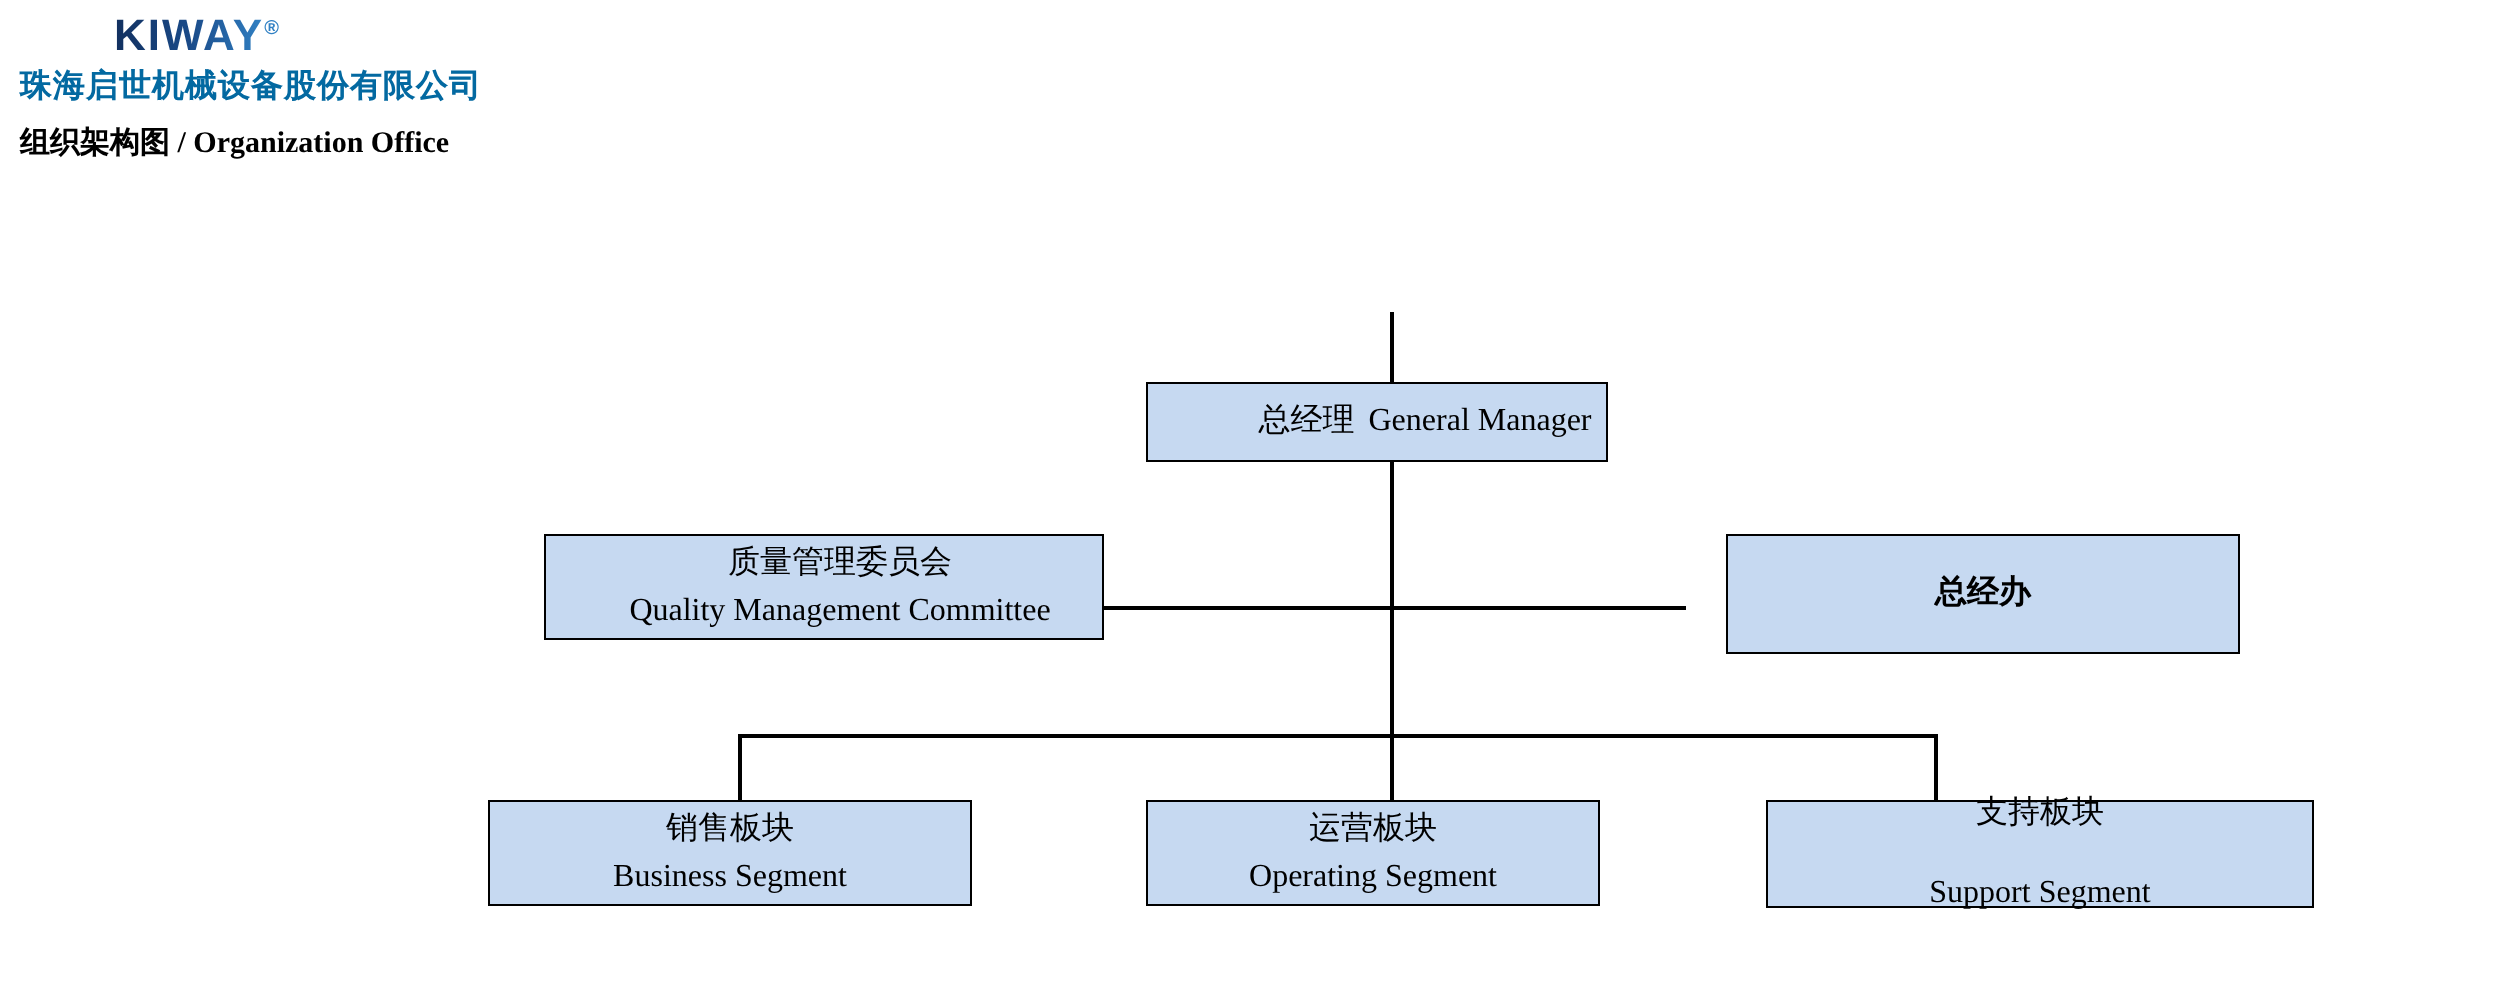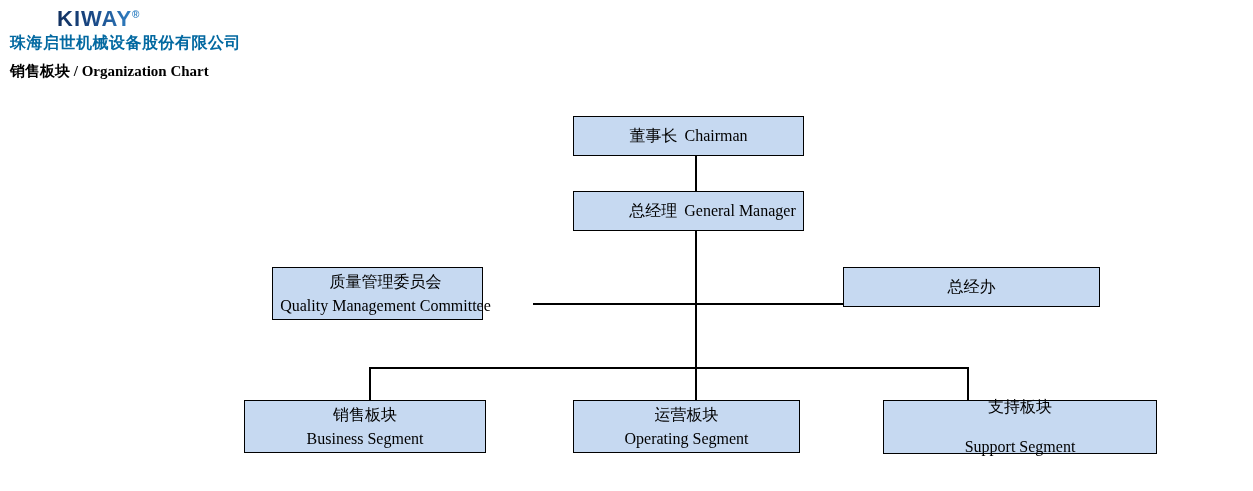--- a/index.html
+++ b/index.html
@@ -47,22 +47,22 @@
     display:flex; flex-direction:column;
     align-items:center; justify-content:center;
     font-size:16px; color:#000; text-align:center;
     line-height:24px; white-space:nowrap;
   }
   .node .row { display:block; }
   .node .row .en { margin-left:7px; }
 
   #node-chairman          { left:573px; top:116px; width:231px; height:40px; }
   #node-general-manager   { left:573px; top:191px; width:231px; height:40px;padding-left:48px; }
-  #node-quality-committee { left:272px; top:267px; width:211px; height:53px;padding-left:16px; }
-  #node-gm-office         { left:843px; top:267px; width:257px; height:40px; }
+  #node-quality-committee { left:272px; top:267px; width:280px; height:53px;padding-left:16px; }
+  #node-gm-office         { left:863px; top:267px; width:257px; height:60px;font-weight:bold; }
   #node-business-segment  { left:225px; top:400px; width:242px; height:53px;margin-left:19px; }
   #node-operating-segment { left:573px; top:400px; width:227px; height:53px;align-items:center; }
   #node-support-segment   { left:883px; top:400px; width:274px; height:54px;gap:16px; }
 
   
   .connector { position:absolute; background:#000; }
   #line-chairman-gm   { left:695px; top:156px; width:1.5px; height:35px; }
   #line-gm-trunk      { left:695px; top:231px; width:1.5px; height:169px; }
   #line-committee-row { left:533px; top:303px; width:310px; height:1.5px; }
   #line-distribution  { left:369px; top:367px; width:599px; height:1.5px; }
@@ -71,34 +71,29 @@
 </style>
 </head>
 <body>
 
 <div id="page">
 
   <div id="logo">
     <span class="word">KIWAY</span><span class="reg">®</span>
   </div>
   <div id="company-name">珠海启世机械设备股份有限公司</div>
-  <div id="chart-title">销售板块 / Organization Chart</div>
+  <div id="chart-title">组织架构图 / Organization Office</div>
 
   <div class="connector" id="line-chairman-gm"></div>
   <div class="connector" id="line-gm-trunk"></div>
   <div class="connector" id="line-committee-row"></div>
   <div class="connector" id="line-distribution"></div>
   <div class="connector" id="line-drop-business"></div>
   <div class="connector" id="line-drop-support"></div>
 
-  <div class="node" id="node-chairman">
-    <span class="row">
-      <span class="zh">董事长</span><span class="en">Chairman</span>
-    </span>
-  </div>
 
   <div class="node" id="node-general-manager">
     <span class="row">
       <span class="zh">总经理</span><span class="en">General Manager</span>
     </span>
   </div>
 
   <div class="node" id="node-quality-committee">
     <span class="row zh">质量管理委员会</span>
     <span class="row">Quality Management Committee</span>

